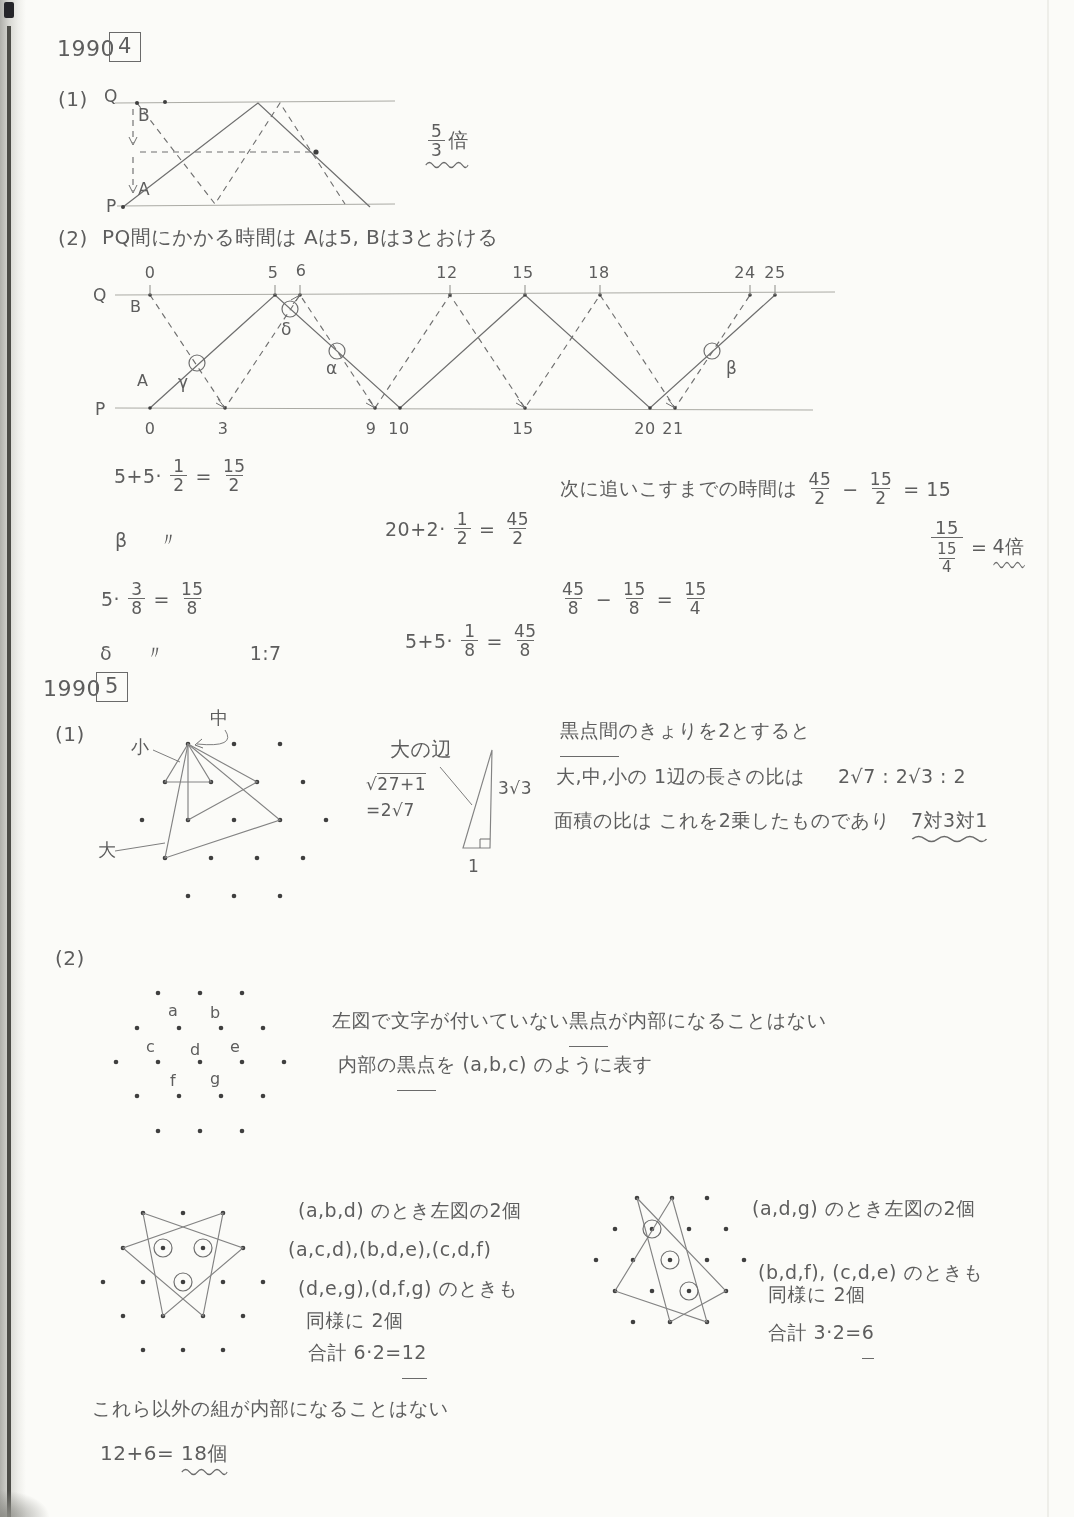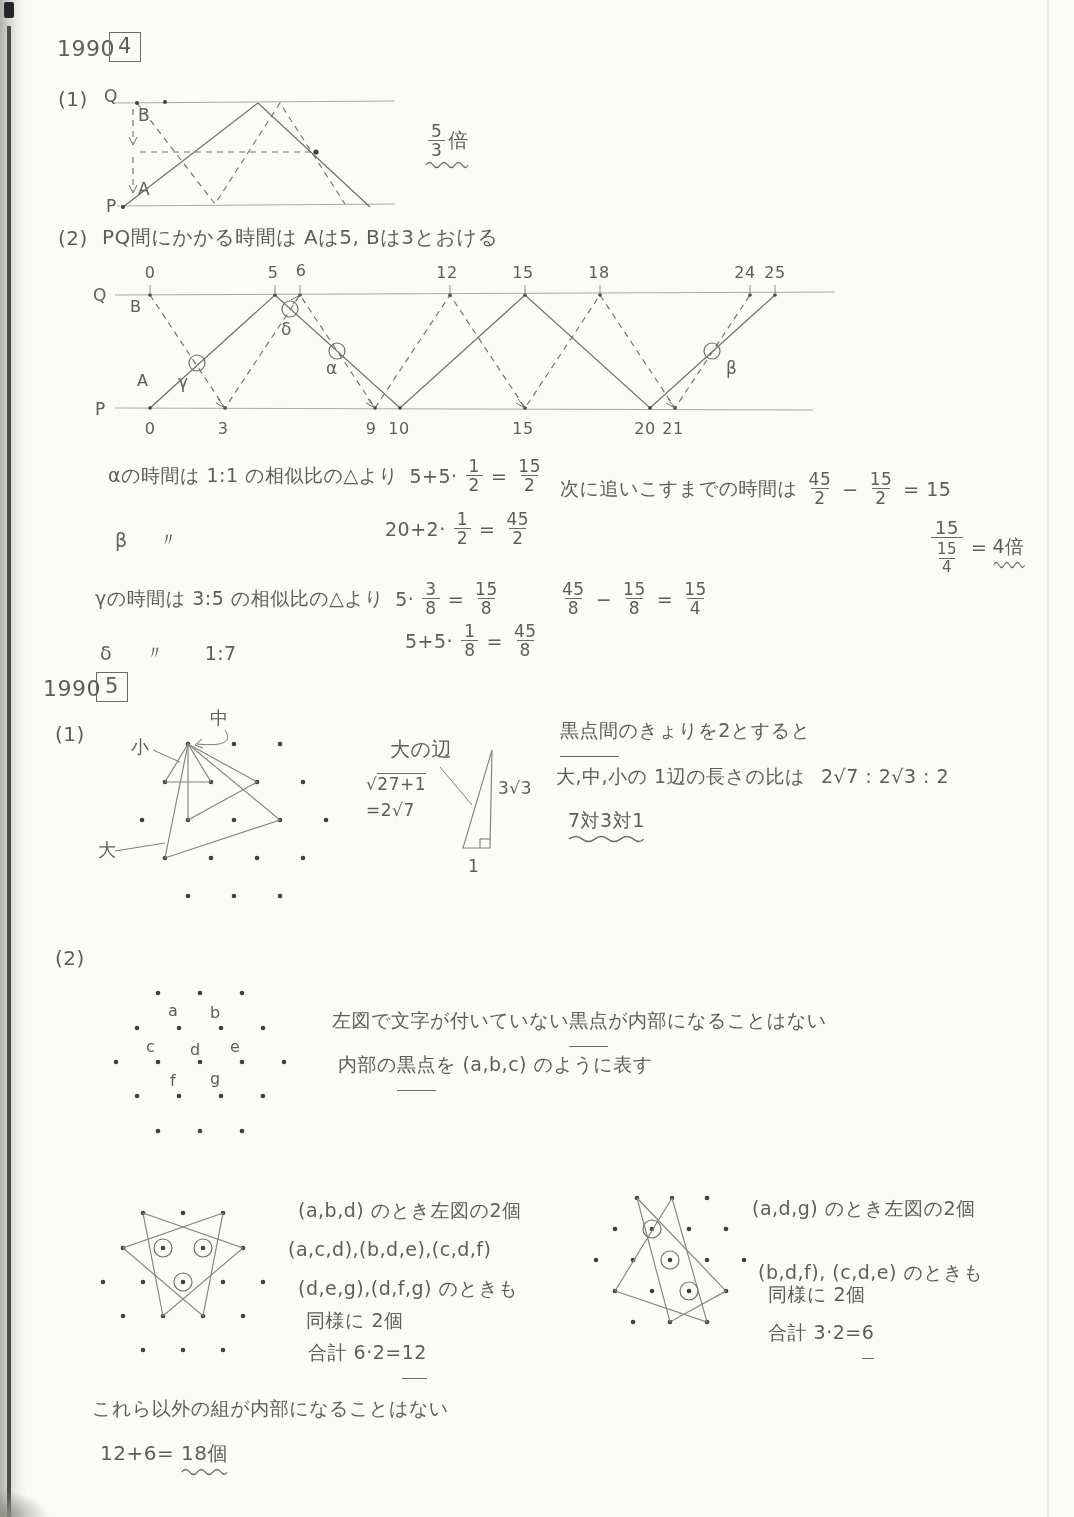--- a/index.html
+++ b/index.html
@@ -143,21 +143,20 @@
   <circle class="circ" cx="205" cy="47" r="8"></circle>
   <circle class="circ" cx="252" cy="89" r="8"></circle>
   <circle class="circ" cx="627" cy="89" r="8"></circle>
   <text x="93" y="126" font-size="17">γ</text>
   <text x="196" y="73" font-size="17">δ</text>
   <text x="241" y="112" font-size="17">α</text>
   <text x="641" y="112" font-size="17">β</text>
 </svg>
 
 <div class="abs f19 row" style="left:108px;top:457px">
-  <span>αの時間は 1:1 の相似比の△より</span>
   <span style="margin-left:6px">5+5·</span>
   <span class="frac">
       <span class="num">1</span>
       <span class="den">2</span>
     </span>
   <span>=</span>
   <span class="frac">
       <span class="num">15</span>
       <span class="den">2</span>
     </span>
@@ -172,36 +171,35 @@
       <span class="num">1</span>
       <span class="den">2</span>
     </span>
   <span>=</span>
   <span class="frac">
       <span class="num">45</span>
       <span class="den">2</span>
     </span>
 </div>
 <div class="abs f19 row" style="left:95px;top:580px">
-  <span>γの時間は 3:5 の相似比の△より</span>
   <span style="margin-left:6px">5·</span>
   <span class="frac">
       <span class="num">3</span>
       <span class="den">8</span>
     </span>
   <span>=</span>
   <span class="frac">
       <span class="num">15</span>
       <span class="den">8</span>
     </span>
 </div>
 <div class="abs f19 row" style="left:100px;top:640px">
   <span>δ</span>
   <span style="margin-left:28px">〃</span>
-  <span style="margin-left:35px">1:7</span>
+  <span style="margin-left:80px">1:7</span>
 </div>
 <div class="abs f19 row" style="left:405px;top:622px">
   <span>5+5·</span>
   <span class="frac">
       <span class="num">1</span>
       <span class="den">8</span>
     </span>
   <span>=</span>
   <span class="frac">
       <span class="num">45</span>
@@ -298,22 +296,23 @@
 <div class="abs f17" style="left:366px;top:800px">=2√7</div>
 <svg class="abs" style="left:420px;top:735px" width="100" height="140" viewBox="0 0 100 140">
   <path class="th" d="M72,15 L70,113 L43,113 Z"></path>
   <path class="ah" d="M60,113 L60,104 L70,104"></path>
   <path class="ptr" d="M20,32 L52,70"></path>
 </svg>
 <div class="abs f17" style="left:498px;top:778px">3√3</div>
 <div class="abs f17" style="left:468px;top:856px">1</div>
 
 <div class="abs f19" style="left:560px;top:718px"><span class="ul">黒点間</span><span>のきょりを2とすると</span></div>
-<div class="abs f19" style="left:556px;top:764px"><span>大,中,小の 1辺の長さの比は</span><span style="margin-left:16px">2√7 : 2√3 : 2</span></div>
+<div class="abs f19" style="left:556px;top:764px"><span>大,中,小の 1辺の長さの比は</span><span style="margin-left:33px">2√7 : 2√3 : 2</span></div>
 <div class="abs f19" style="left:554px;top:808px">
+  <span>面積の比は これを2乗したものであり</span>
   <span class="wavy" style="margin-left:14px">
     <span>7対3対1</span>
     <svg class="squig sq" viewBox="0 0 60 9" preserveAspectRatio="none">
         <path d="M1,5 Q6,0 11,5 T21,5 T31,5 T41,5 T51,5 T59,5"></path>
       </svg>
   </span>
 </div>
 
 <div class="abs f20" style="left:55px;top:946px">(2)</div>
 

